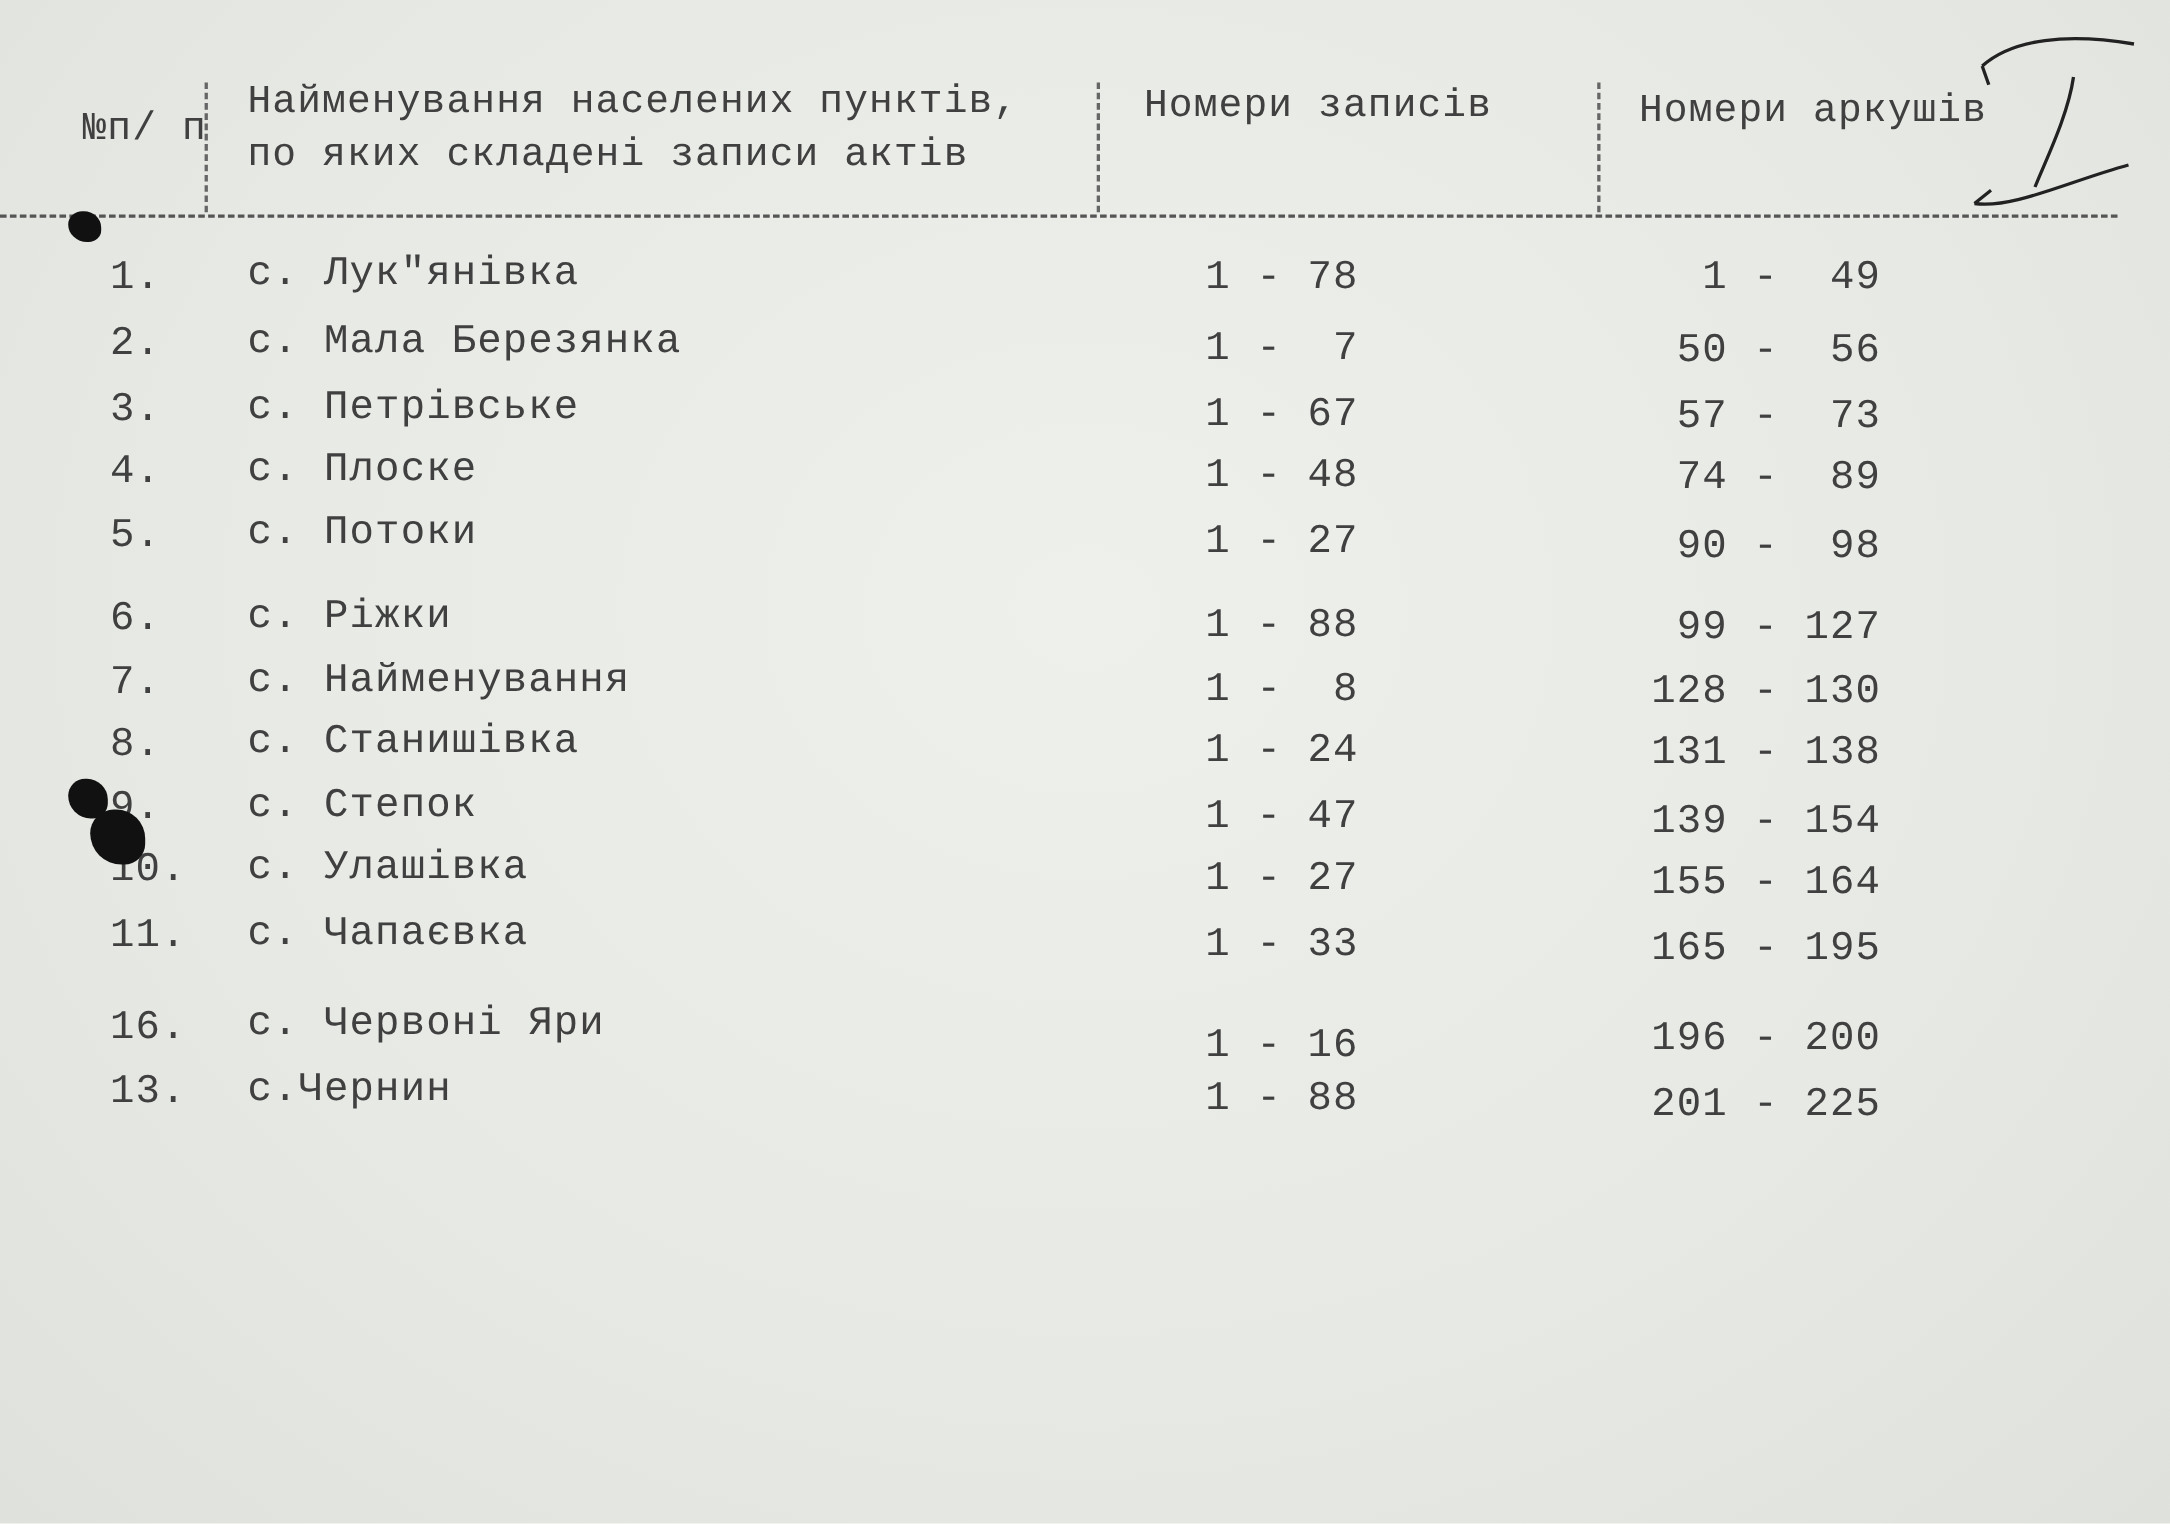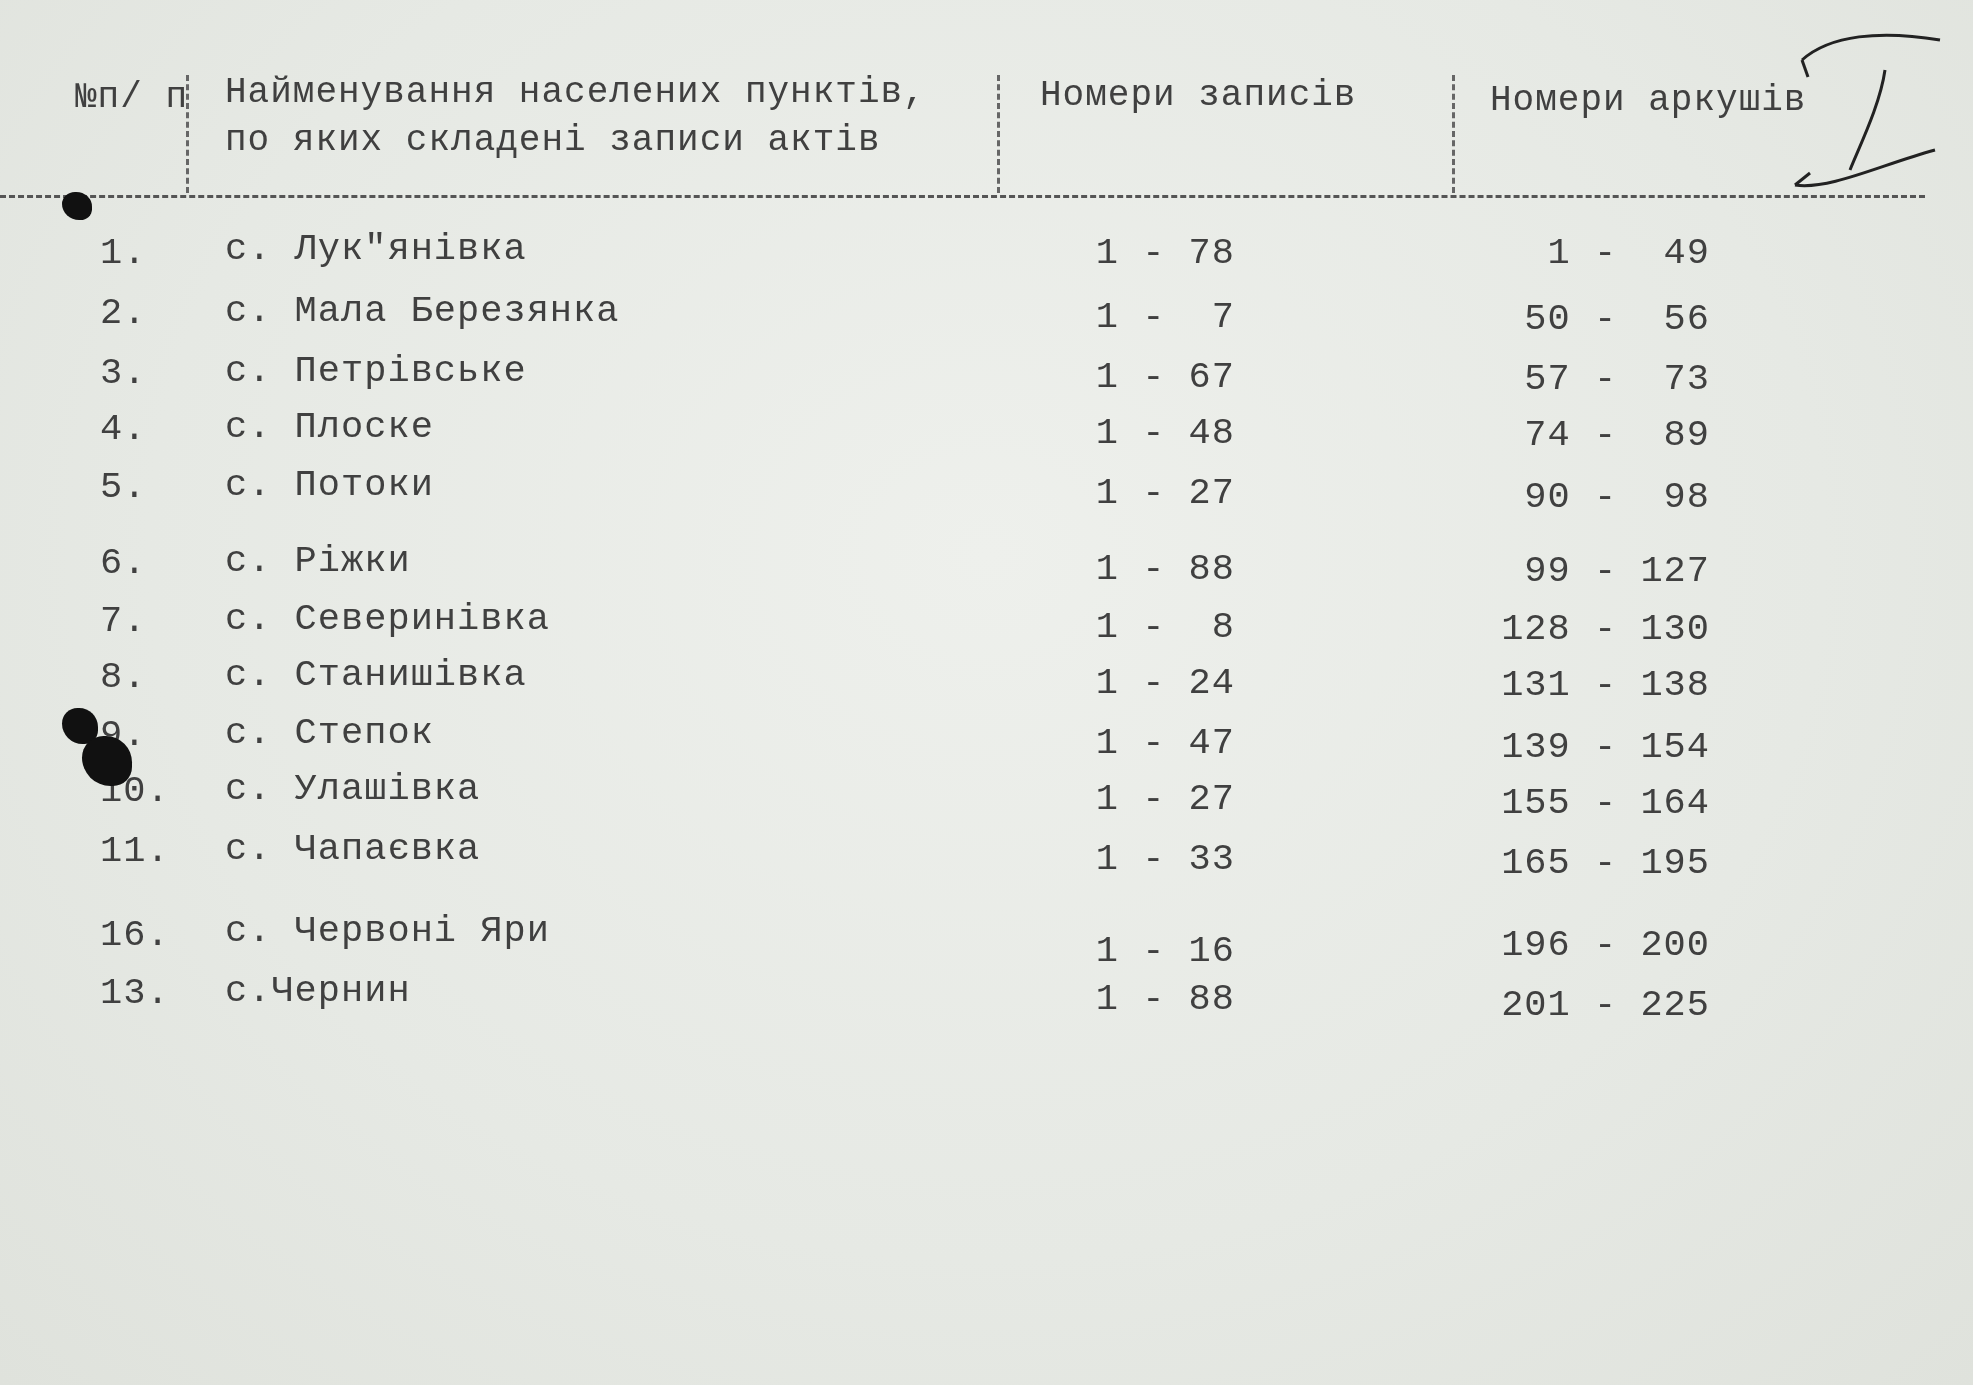--- a/index.html
+++ b/index.html
@@ -27,21 +27,21 @@
   .hole {
     position:absolute; background:#111; border-radius:45% 55% 40% 60%;
   }
   .roman { position:absolute; left:1790px; top:15px; width:160px; height:180px; }
 </style>
 </head>
 <body>
 
 <div class="page">
 
-  <div class="t hdr" style="left:75px;top:77px;">№п/ п</div>
+  <div class="t hdr" style="left:75px;top:96px;">№п/ п</div>
   <div class="sep-v" style="left:186px;"></div>
   <div class="t hdr" style="left:225px;top:120px;">по яких складені записи актів</div>
   <div class="t hdr" style="left:225px;top:72px;">Найменування населених пунктів,</div>
   <div class="sep-v" style="left:997px;"></div>
   <div class="t hdr" style="left:1040px;top:75px;">Номери записів</div>
   <div class="sep-v" style="left:1452px;"></div>
   <div class="t hdr" style="left:1490px;top:80px;">Номери аркушів</div>
 
   <svg class="roman" viewBox="0 0 160 180">
     <path d="M12 45 C40 20, 90 15, 150 25" stroke="#222" stroke-width="3" fill="none"></path>
@@ -84,21 +84,21 @@
     <div class="t sheet" style="top:476px;">90 -  98</div>
   </div>
   <div class="row">
     <div class="t num" style="top:542px;">6.</div>
     <div class="t name" style="top:540px;">с. Ріжки</div>
     <div class="t rec" style="top:548px;">1 - 88</div>
     <div class="t sheet" style="top:550px;">99 - 127</div>
   </div>
   <div class="row">
     <div class="t num" style="top:600px;">7.</div>
-    <div class="t name" style="top:598px;">с. Северинівка</div>
+    <div class="t name" style="top:598px;">с. Найменування</div>
     <div class="t rec" style="top:606px;">1 -  8</div>
     <div class="t sheet" style="top:608px;">128 - 130</div>
   </div>
   <div class="row">
     <div class="t num" style="top:656px;">8.</div>
     <div class="t name" style="top:654px;">с. Станишівка</div>
     <div class="t rec" style="top:662px;">1 - 24</div>
     <div class="t sheet" style="top:664px;">131 - 138</div>
   </div>
   <div class="row">

